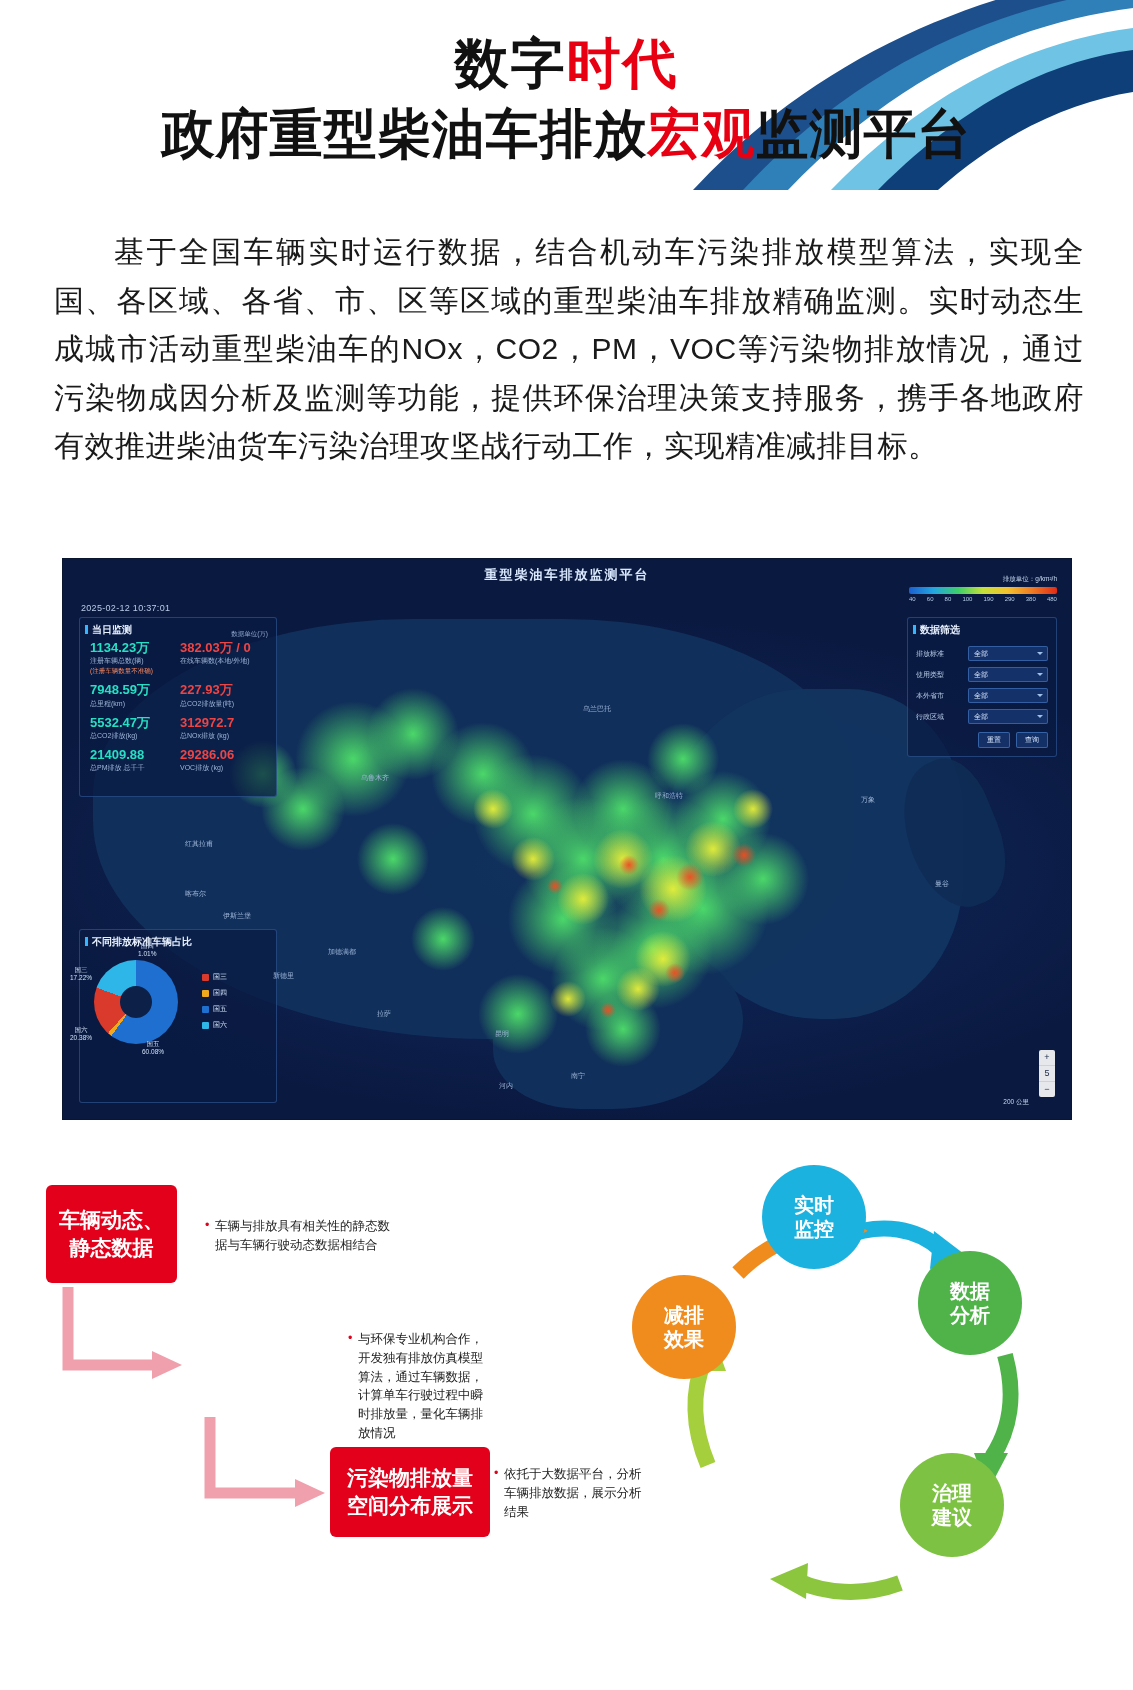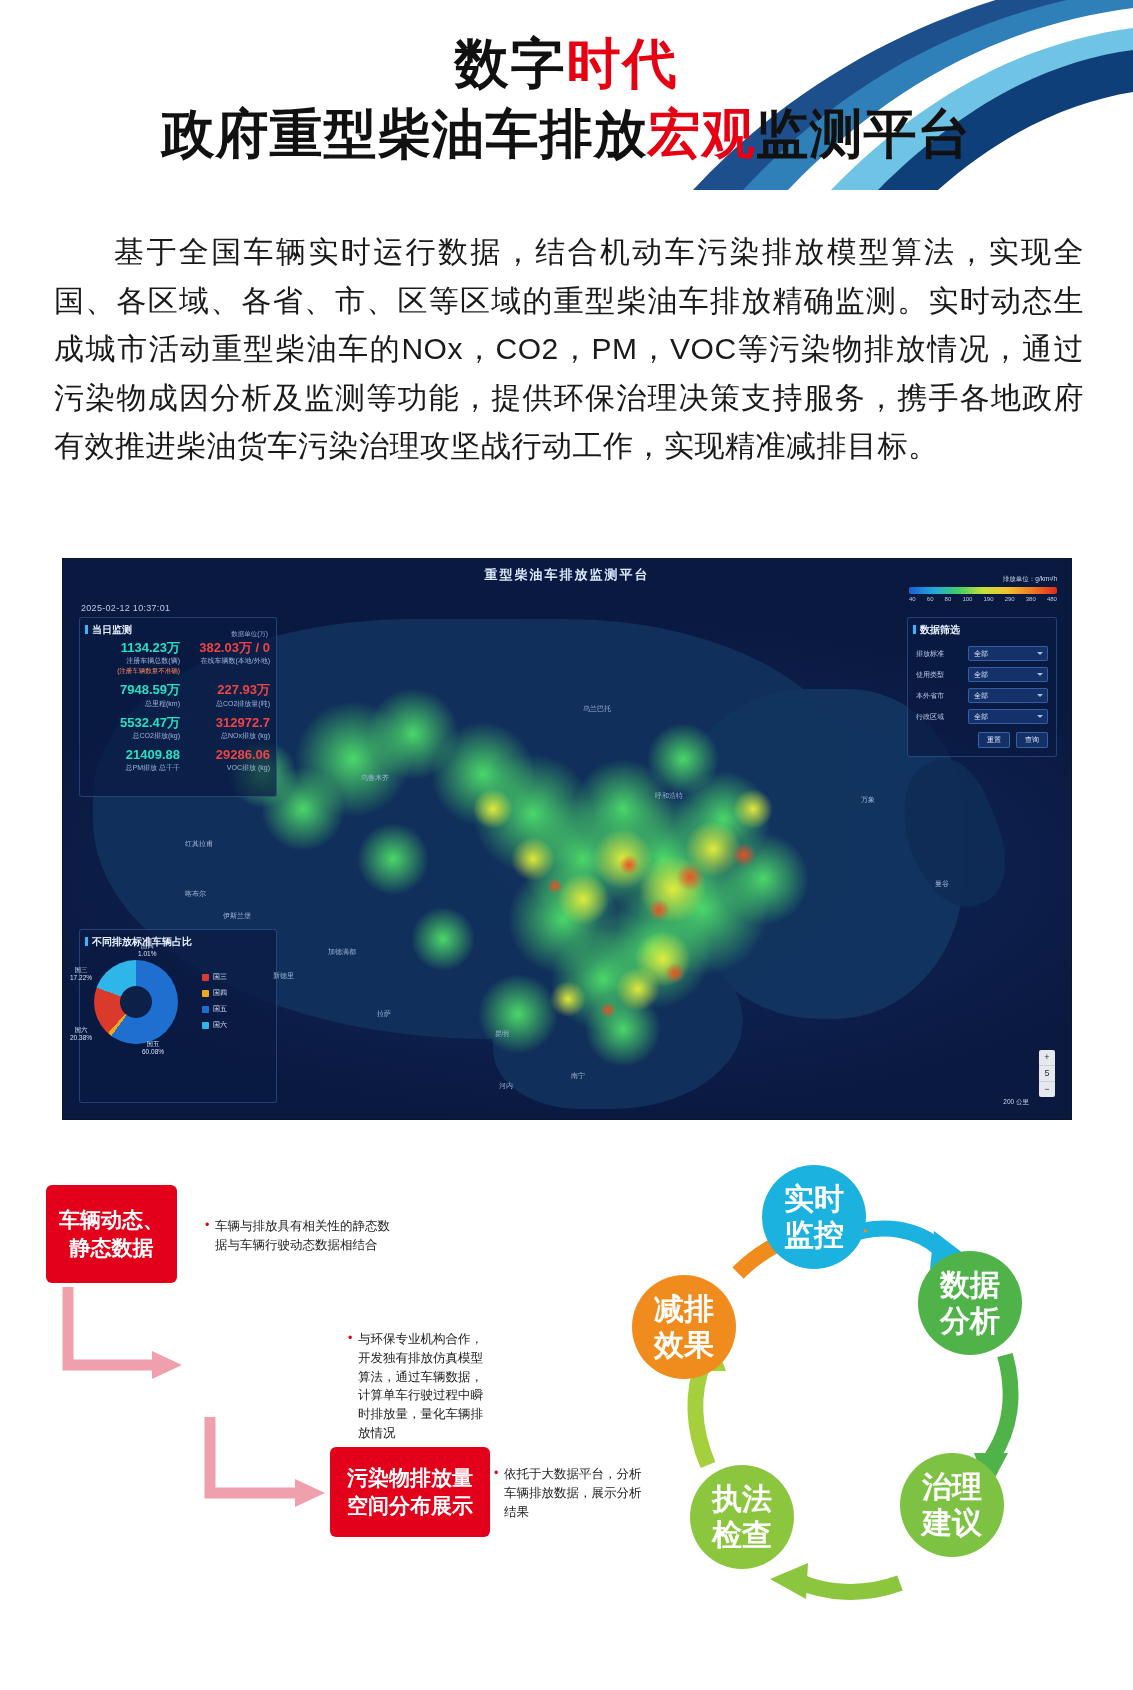--- a/index.html
+++ b/index.html
@@ -124,21 +124,20 @@
   .stat-left {
     position: absolute;
     left: 16px; top: 58px;
     width: 196px; height: 178px;
   }
   .stat-grid {
     padding: 2px 6px 6px 10px;
   }
   .stat-row {
     display: flex;
-    text-align: right;
   }
   .stat-cell {
     width: 50%;
     margin-bottom: 7px;
   }
   .stat-val {
     color: #27e0c4;
     font-size: 13px;
     font-weight: bold;
     line-height: 1.1;
@@ -322,21 +321,21 @@
   .arrow-svg { position: absolute; left: 0; top: 0; }
 
   
   .cycle { position: absolute; left: 600px; top: 1165px; width: 500px; height: 490px; }
   .cbubble {
     position: absolute;
     border-radius: 50%;
     display: flex; align-items: center; justify-content: center;
     color: #fff;
     font-weight: bold;
-    font-size: 30px;
+    font-size: 20px;
     line-height: 1.2;
     text-align: center;
   }
 </style>
 </head>
 <body>
 
 <div class="swoosh-wrap">
   <svg width="560" height="190" viewBox="0 0 560 190">
     <path d="M120,190 C240,60 400,-10 560,-30 L560,10 C410,25 260,95 175,190 Z" fill="#1d4f8c"></path>
@@ -610,21 +609,17 @@
 监控</span>
   </div>
   <div class="cbubble" style="left:318px;top:86px;width:104px;height:104px;background:#4fb34a;">
     <span style="white-space:pre-line">数据
 分析</span>
   </div>
   <div class="cbubble" style="left:300px;top:288px;width:104px;height:104px;background:#7dc242;">
     <span style="white-space:pre-line">治理
 建议</span>
   </div>
-  <div class="cbubble" style="left:90px;top:300px;width:104px;height:104px;background:#8cc63e;">
-    <span style="white-space:pre-line">执法
-检查</span>
-  </div>
   <div class="cbubble" style="left:32px;top:110px;width:104px;height:104px;background:#f08c1e;">
     <span style="white-space:pre-line">减排
 效果</span>
   </div>
 </div>
 
 </body></html>

